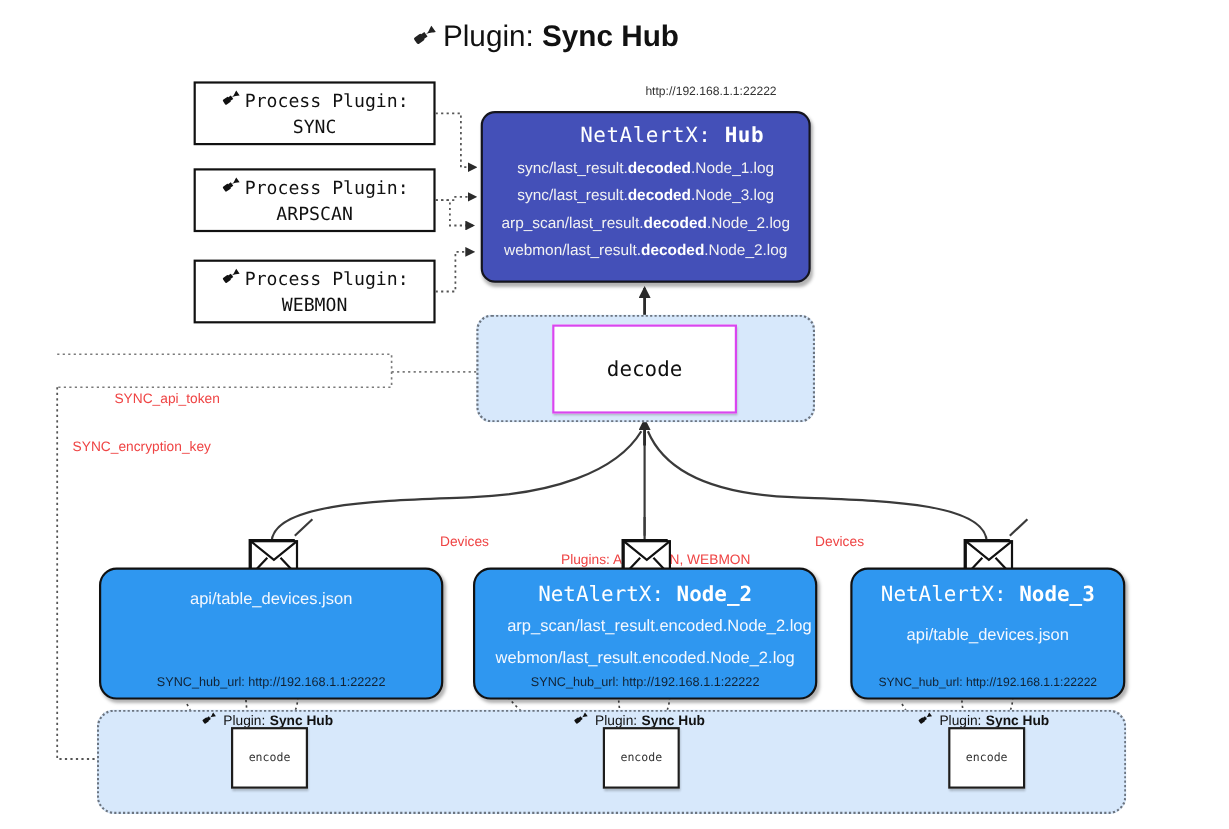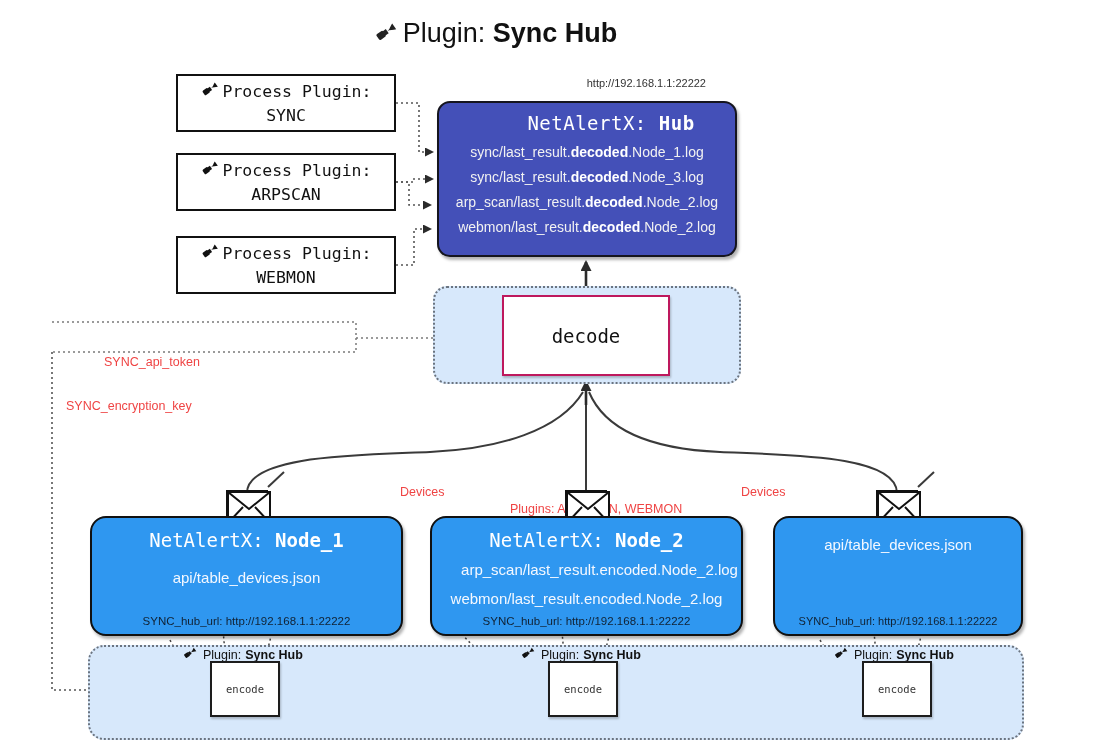--- a/index.html
+++ b/index.html
@@ -39,21 +39,21 @@
   .hub .rows{margin-top:6px;}
   .hub .row{color:#f2f2f2;font-size:14px;line-height:25px;
             text-align:center;white-space:nowrap;}
   .hub .row b{font-weight:bold;color:#ffffff;}
 
   
   .decode-group{position:absolute;left:433px;top:286px;width:308px;height:98px;
       background:#d7e8fb;border:2px dotted #6b7480;border-radius:14px;
       box-sizing:border-box;}
   .decode-box{position:absolute;left:502px;top:295px;width:168px;height:81px;
-      background:#ffffff;border:2px solid #be185d;box-sizing:border-box;
+      background:#ffffff;border:2px solid #d946ef;box-sizing:border-box;
       display:flex;align-items:center;justify-content:center;
       font-family:"DejaVu Sans Mono","Liberation Mono",monospace;
       font-size:19px;color:#111;box-shadow:1px 2px 2px rgba(0,0,0,.22);}
 
   
   .elabel{position:absolute;font-size:12.5px;color:#ef4444;background:#ffffff;
           padding:0 4px;white-space:nowrap;margin-top:40px;}
 
   
   .node{position:absolute;background:#2f97f0;border:2.5px solid #111;
@@ -257,39 +257,39 @@
   </div>
   <div class="envelope" style="left:876px;top:490px;">
     <svg width="46" height="35" viewBox="0 0 46 35">
       <rect x="2" y="2" width="42" height="31" fill="#fff" stroke="#111" stroke-width="2"></rect>
       <path d="M2,2 L23,19 L44,2" fill="none" stroke="#111" stroke-width="2"></path>
       <path d="M2,33 L17,17 M44,33 L29,17" fill="none" stroke="#111" stroke-width="2"></path>
     </svg>
   </div>
 
   <div class="node" style="left:90px;top:516px;width:313px;height:120px;">
-    <div class="n-title">
-      <span>NetAlertX:</span>
-      <b>Node_1</b>
-    </div>
     <div class="n-line" style="margin-top:12px;">api/table_devices.json</div>
     <div class="n-url">SYNC_hub_url: http://192.168.1.1:22222</div>
   </div>
 
   <div class="node" style="left:430px;top:516px;width:313px;height:120px;">
     <div class="n-title">
       <span>NetAlertX:</span>
       <b>Node_2</b>
     </div>
     <div class="n-line" style="margin-top:4px;padding-left:26px;">arp_scan/last_result.encoded.Node_2.log</div>
     <div class="n-line">webmon/last_result.encoded.Node_2.log</div>
     <div class="n-url">SYNC_hub_url: http://192.168.1.1:22222</div>
   </div>
 
   <div class="node" style="left:773px;top:516px;width:250px;height:120px;">
+    <div class="n-title">
+      <span>NetAlertX:</span>
+      <b>Node_3</b>
+    </div>
     <div class="n-line" style="margin-top:12px;">api/table_devices.json</div>
     <div class="n-url" style="font-size:11px;">SYNC_hub_url: http://192.168.1.1:22222</div>
   </div>
 
   <div class="encode-group"></div>
 
   <div class="plugin-tag" style="left:182px;top:645px;">
     <span class="plug">
       <svg width="16" height="16" viewBox="0 0 26 26">
         <g transform="rotate(-35 13 13)">

